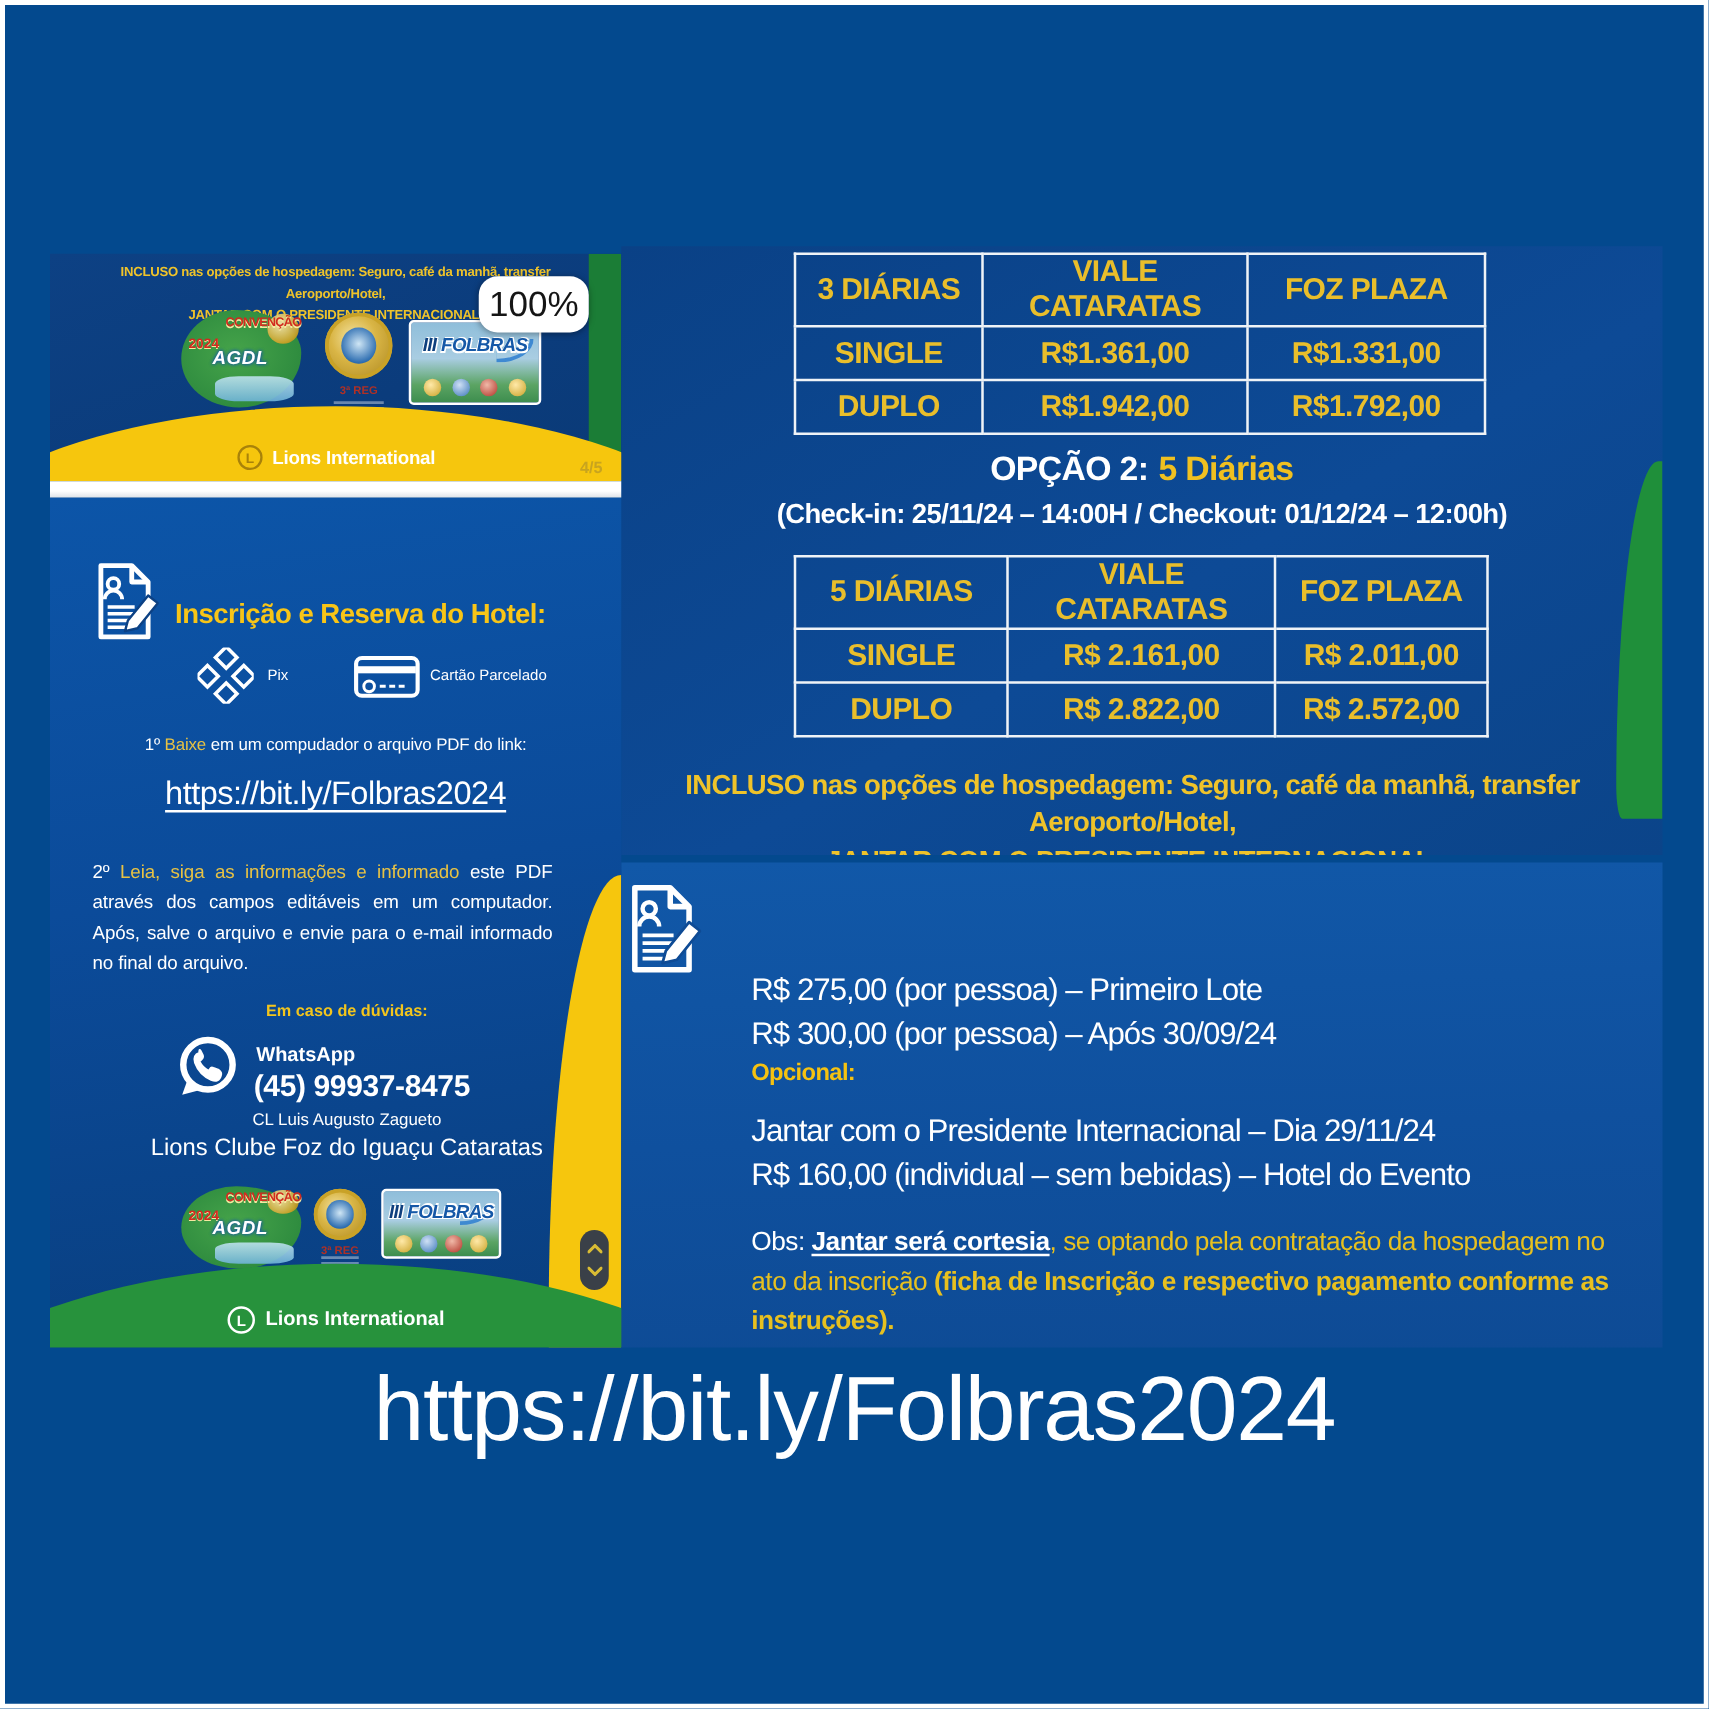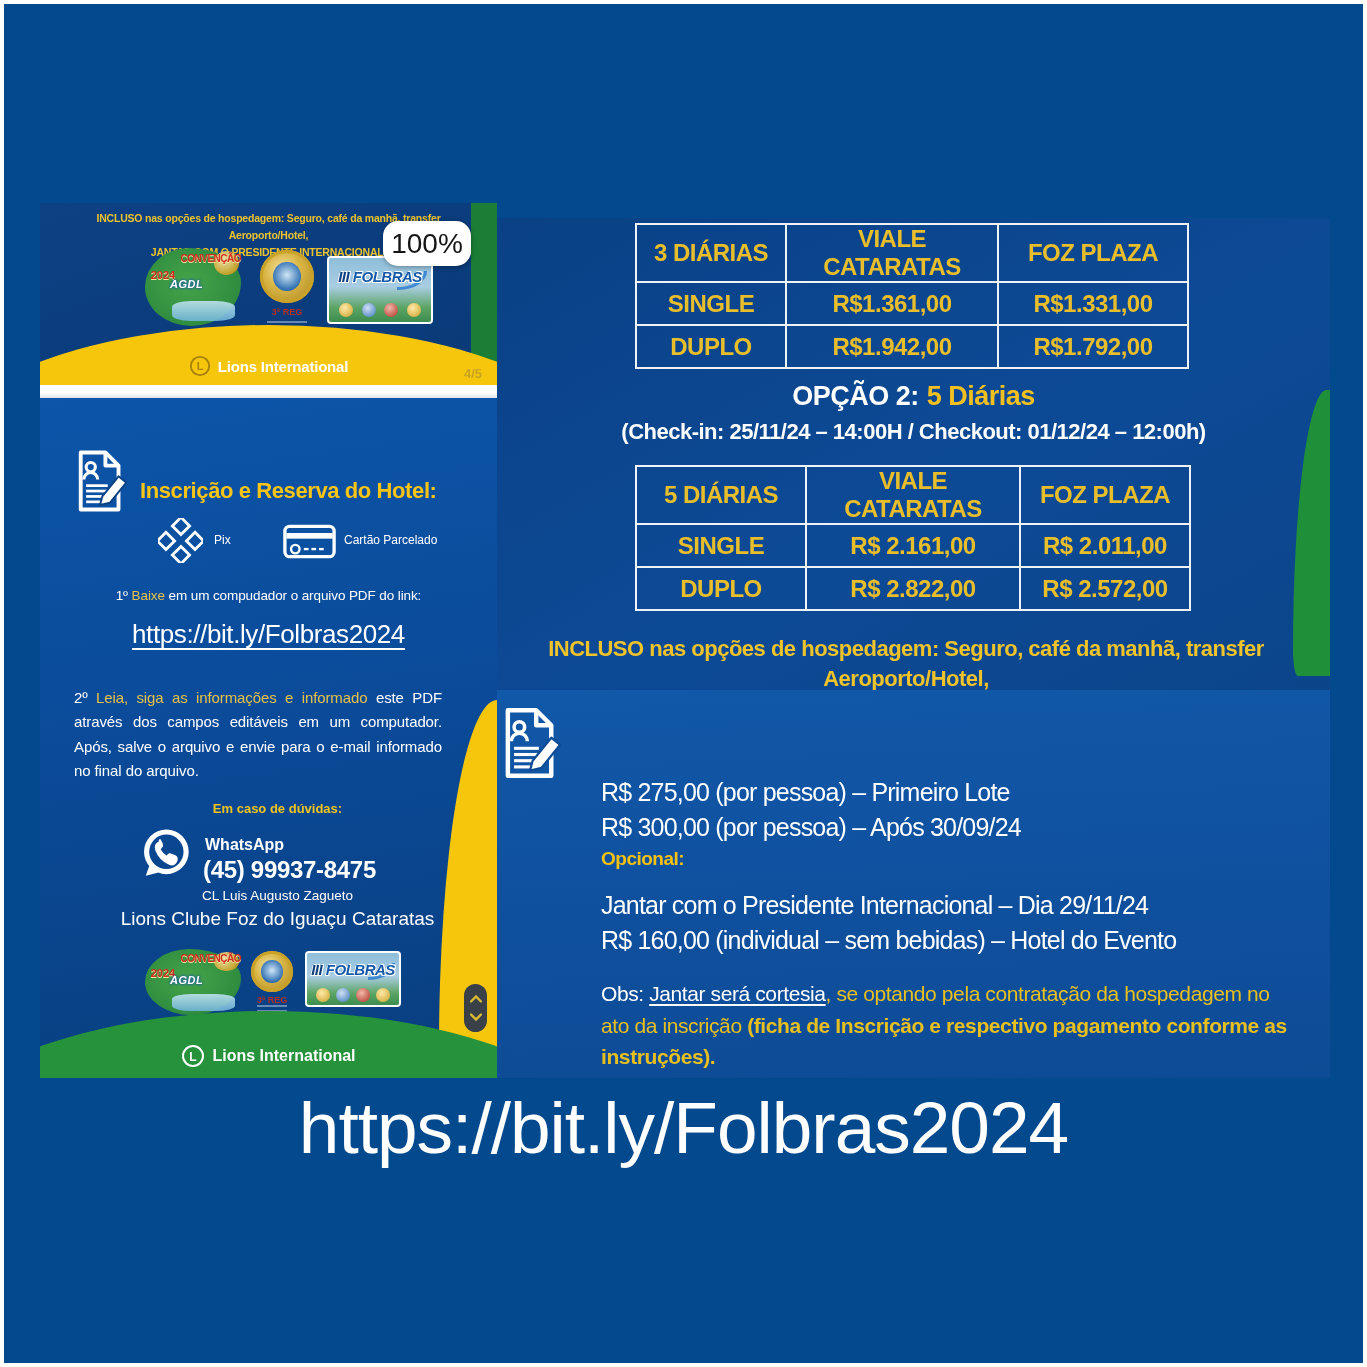--- a/index.html
+++ b/index.html
@@ -67,21 +67,21 @@
   #contact-club{left:40px;top:510px;width:395px;text-align:center;color:#fff;font-size:19px;}
 
   
   .logo-conv{position:absolute;}
   .conv-blob{position:absolute;inset:0;background:radial-gradient(ellipse at 45% 45%,#46A44A 0%,#2F8C3F 70%,#237634 100%);
     border-radius:46% 54% 52% 48%/50% 44% 56% 50%;}
   .conv-l1{position:absolute;top:6%;left:0;right:0;text-align:right;color:#D22B1F;
     font-weight:800;font-size:10px;letter-spacing:-0.5px;text-shadow:0 1px 0 #f7e8a0;}
   .conv-l2{position:absolute;top:27%;left:6%;color:#D22B1F;font-weight:800;font-size:11px;text-shadow:0 1px 0 #f7e8a0;}
   .conv-l3{position:absolute;top:38%;left:26%;color:#fff;font-weight:800;font-style:italic;
-    font-size:11px;letter-spacing:0.5px;text-shadow:0 0 3px #1558a7,0 0 3px #1558a7;}
+    font-size:15px;letter-spacing:0.5px;text-shadow:0 0 3px #1558a7,0 0 3px #1558a7;}
   .conv-badge{position:absolute;right:2%;top:4%;width:26%;height:30%;
     background:radial-gradient(circle at 40% 35%,#f3e6b0,#C9A227 70%,#8a6d12);border-radius:50%;opacity:.95;}
   .conv-water{position:absolute;bottom:6%;left:28%;right:6%;height:26%;
     background:linear-gradient(180deg,#bfe3ee,#6fb4d8);border-radius:30%;opacity:.9;}
 
   .logo-medal{position:absolute;}
   .medal-coin{position:absolute;left:6%;top:0;width:88%;height:62%;border-radius:50%;
     background:radial-gradient(circle at 42% 38%,#F4E3A1 0%,#D9B545 40%,#A8831D 100%);
     box-shadow:inset 0 0 0 3px #c9a227;}
   .medal-core{position:absolute;left:28%;top:14%;width:44%;height:34%;border-radius:50%;
@@ -115,21 +115,21 @@
   #conv-bot{left:105px;top:551px;width:96px;height:66px;}
   #medal-bot{left:208px;top:553px;width:48px;height:66px;}
   #folb-bot{left:265px;top:553px;width:96px;height:56px;}
 
   
   #zoom-badge{left:383px;top:221px;width:88px;height:45px;background:#fff;border-radius:15px;
     display:flex;align-items:center;justify-content:center;color:#151515;font-size:28px;
     font-weight:500;z-index:20;box-shadow:0 1px 5px rgba(0,0,0,.35);}
 
   
-  #right-top{left:497px;top:218px;width:833px;height:487px;overflow:hidden;z-index:4;
+  #right-top{left:497px;top:197px;width:833px;height:487px;overflow:hidden;z-index:4;
     background:linear-gradient(150deg,#0A4186 0%,#0D4A96 55%,#0B4489 100%);}
   .price-table{position:absolute;left:138px;border-collapse:collapse;table-layout:fixed;}
   .price-table td{border:2.5px solid #EFF3F7;height:41px;text-align:center;vertical-align:middle;
     color:#E9BE2B;font-weight:bold;font-size:24px;letter-spacing:-0.5px;padding:0;}
   .price-table col.c1{width:150px;} .price-table col.c2{width:212px;} .price-table col.c3{width:190px;}
   #table-3d{top:5px;}
   #table-5d{top:247px;}
   #table-5d col.c1{width:170px;} #table-5d col.c2{width:214px;} #table-5d col.c3{width:170px;}
   #option2-line{left:0;top:163px;width:100%;text-align:center;font-weight:bold;font-size:27px;
     letter-spacing:-0.5px;color:#fff;}
@@ -144,21 +144,21 @@
   
   #right-bottom{left:497px;top:690px;width:833px;height:388px;overflow:hidden;z-index:4;
     background:linear-gradient(178deg,#1158A8 0%,#0F509E 55%,#0E4B95 100%);}
   #doc-icon-right{left:2px;top:14px;width:62px;height:78px;}
   #reg-title{left:104px;top:22px;color:#F7C414;font-weight:bold;font-size:36px;letter-spacing:-0.8px;}
   .reg-line{left:104px;color:#fff;font-size:25px;letter-spacing:-0.8px;}
   #reg-price1{top:88px;} #reg-price2{top:123px;}
   #reg-optional{left:104px;top:158px;color:#F5C211;font-weight:bold;font-size:19px;letter-spacing:-0.5px;}
   #reg-opt1{top:201px;} #reg-opt2{top:236px;}
   #reg-obs{left:104px;top:288px;width:700px;font-size:21px;line-height:1.5;letter-spacing:-0.4px;color:#fff;}
-  .obs-underline{color:#fff;font-weight:normal;text-decoration:underline;text-underline-offset:3px;}
+  .obs-underline{color:#fff;font-weight:bold;text-decoration:underline;text-underline-offset:3px;}
   .obs-yellow{color:#E7C01F;}
   .obs-yellow-bold{color:#E7C01F;font-weight:bold;}
 
   
   #footer-url{left:0;top:1086px;width:100%;text-align:center;color:#fff;font-size:73px;
     font-weight:400;letter-spacing:-1px;z-index:10;}
 </style>
 </head>
 <body>
 

